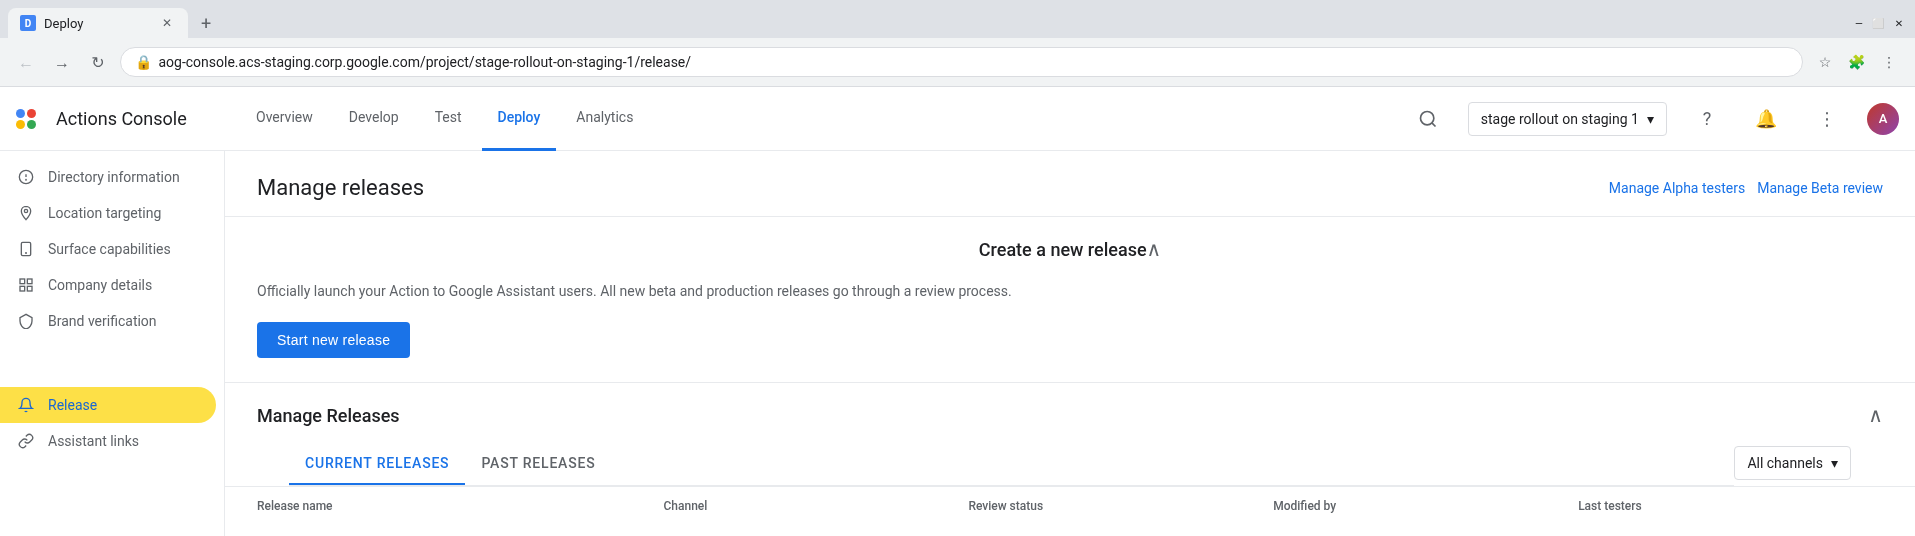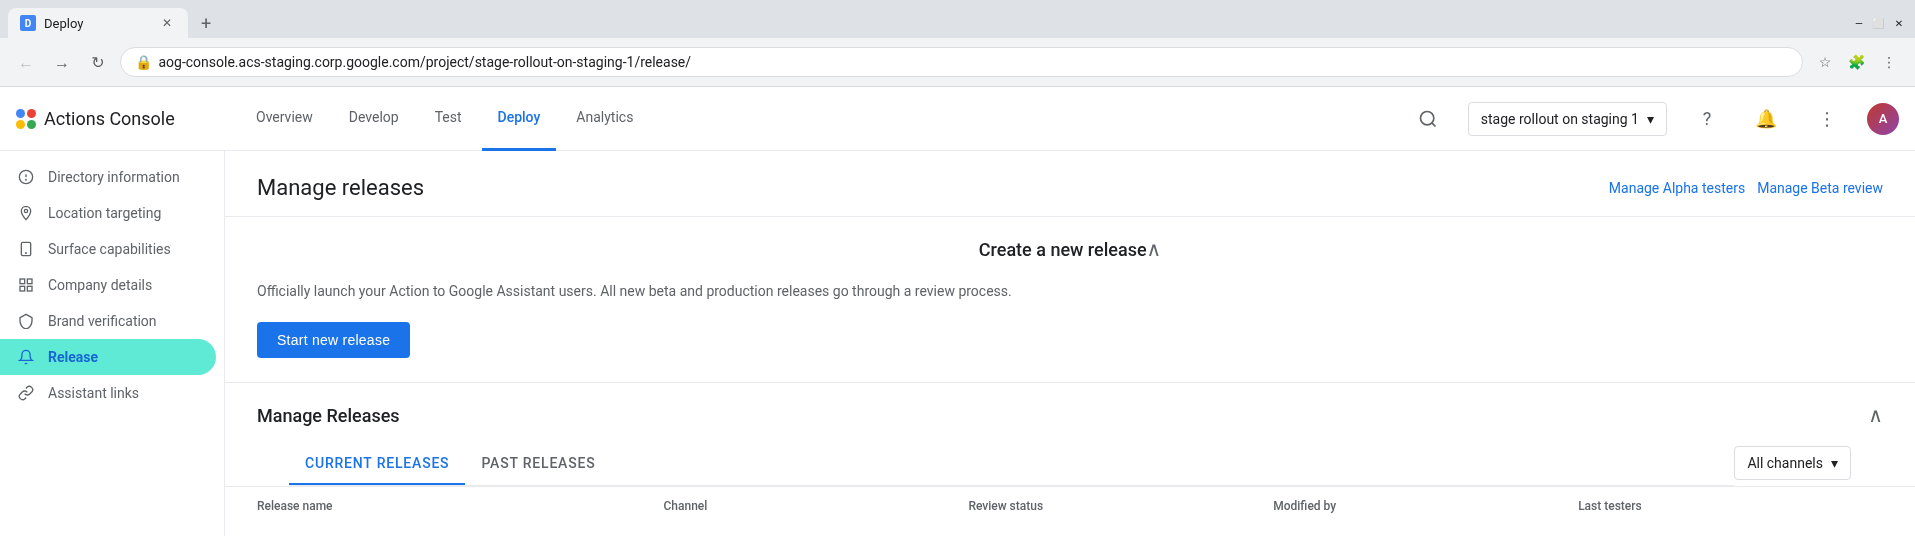--- a/index.html
+++ b/index.html
@@ -93,21 +93,21 @@
       display: flex;
       align-items: center;
       padding: 0 16px;
       height: 64px;
       border-bottom: 1px solid #e8eaed;
       background: #fff;
     }
     .logo-area {
       display: flex;
       align-items: center;
-      gap: 8px;
+      gap: 20px;
       margin-right: 24px;
       min-width: 200px;
     }
     .google-dots {
       display: flex;
       gap: 2px;
       flex-wrap: wrap;
       width: 20px;
     }
     .dot-blue { width: 9px; height: 9px; background: #4285f4; border-radius: 50%; }
@@ -195,23 +195,24 @@
       align-items: center;
       padding: 10px 16px;
       gap: 12px;
       font-size: 14px;
       color: #5f6368;
       cursor: pointer;
       border-radius: 0 24px 24px 0;
       margin-right: 8px;
     }
     .sidebar-item.active {
-      background: #5eead4;
+      background: #fde047;
       color: #1967d2;
-      font-weight: 700;
+      font-weight: 400;
+      margin-top: 48px;
     }
     .sidebar-item .icon {
       font-size: 16px;
       width: 20px;
       display: flex;
       align-items: center;
       justify-content: center;
     }
 
     

